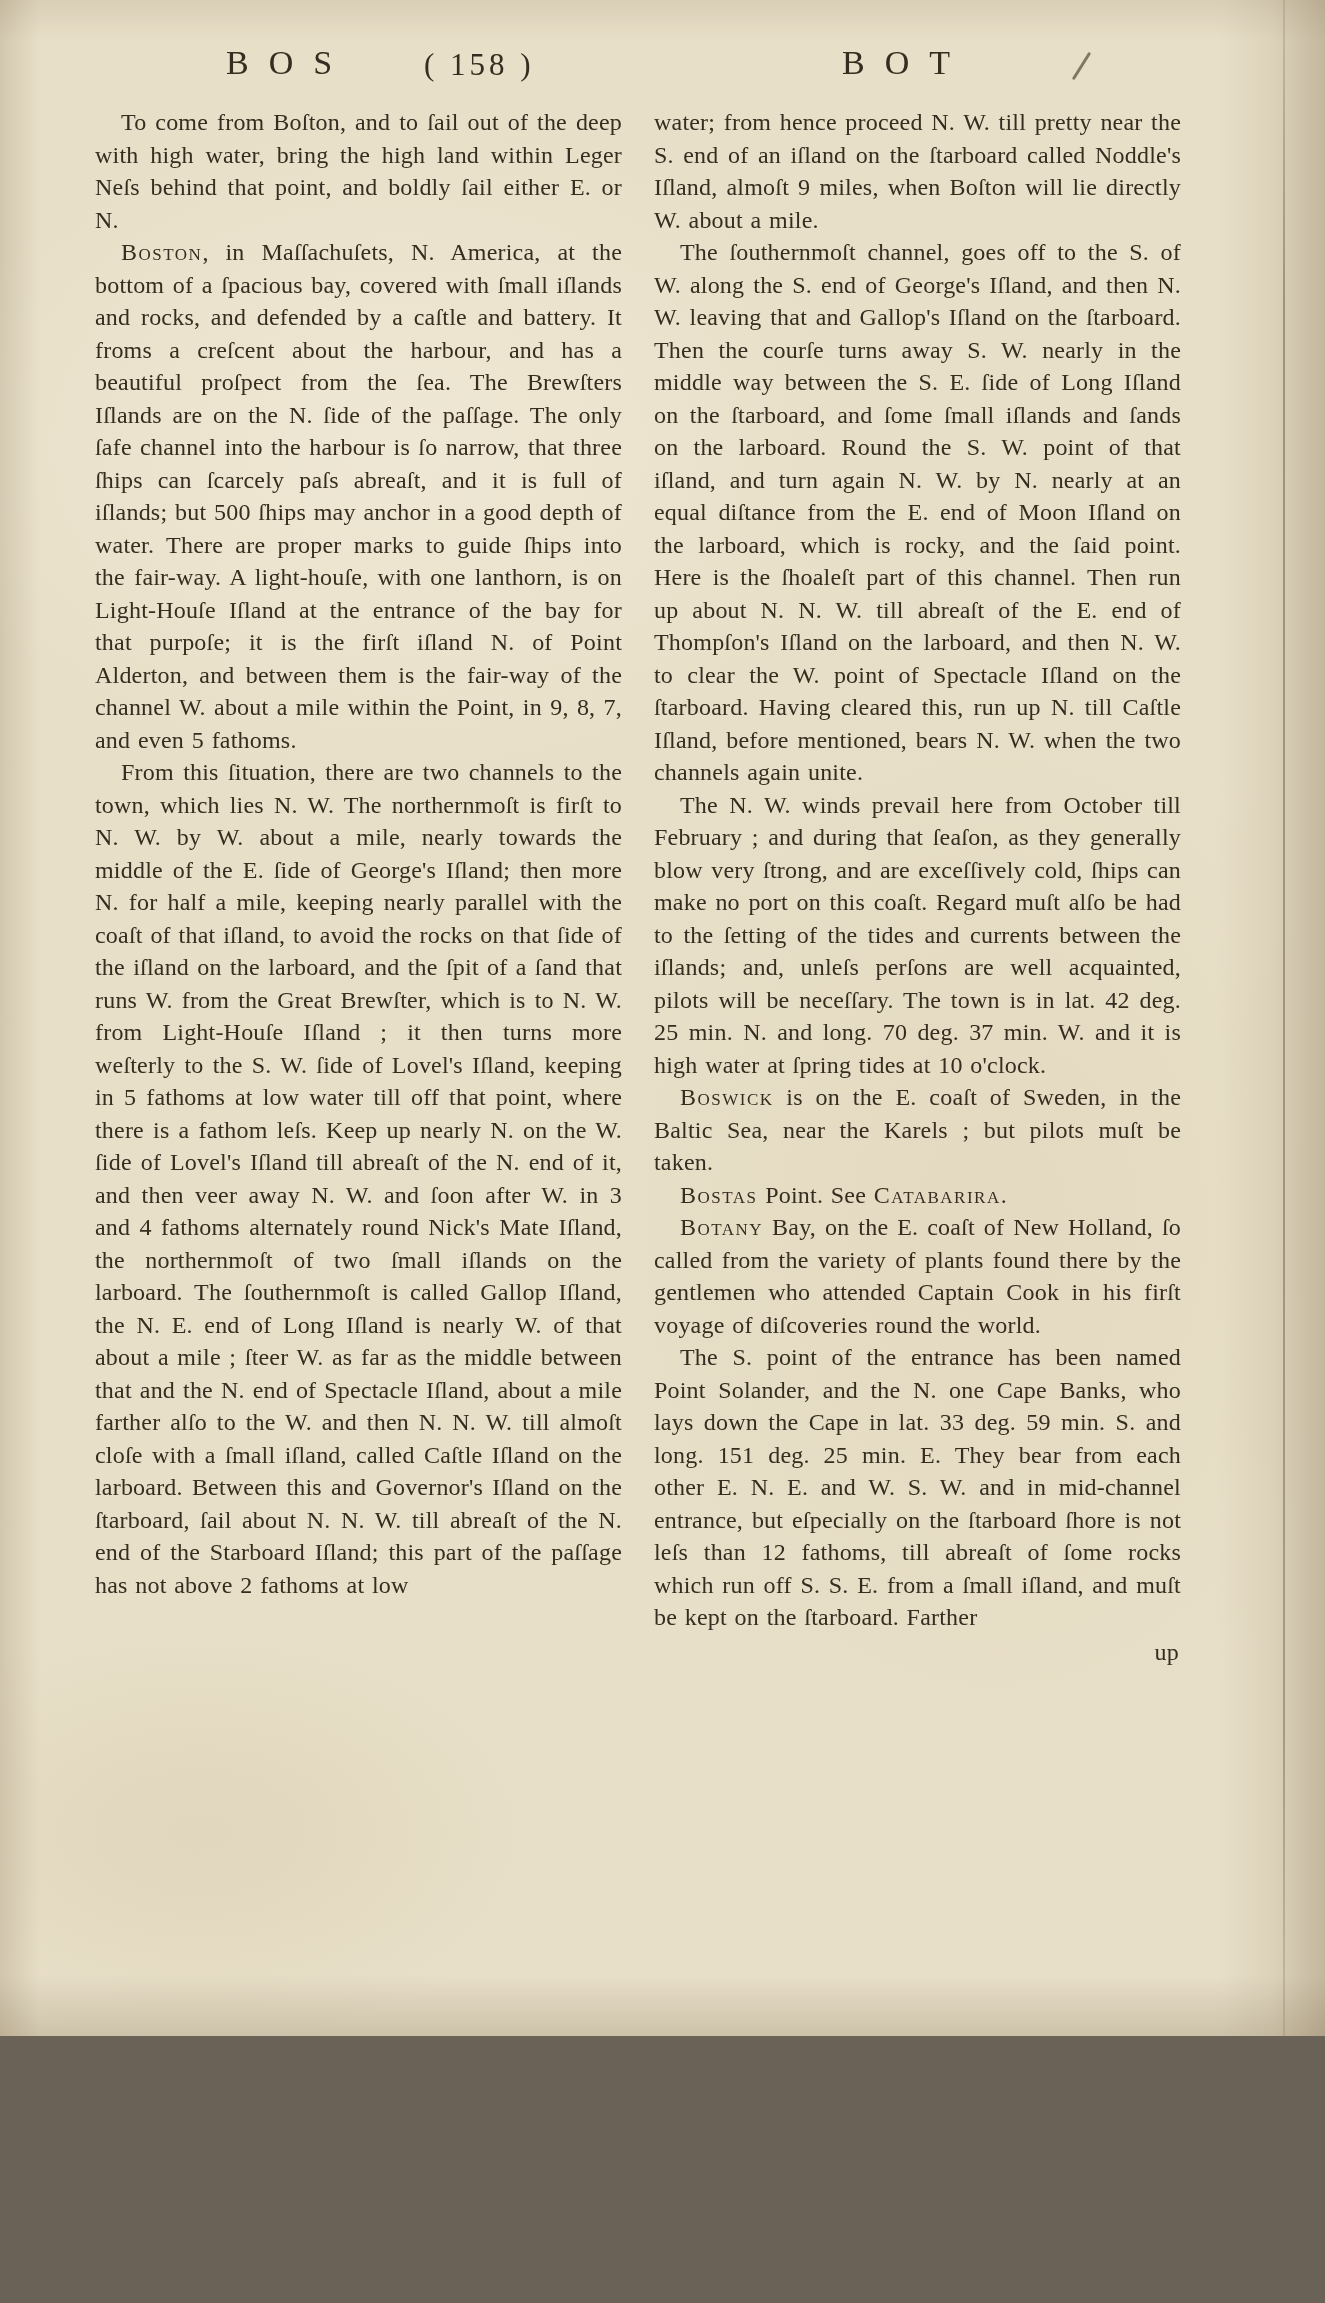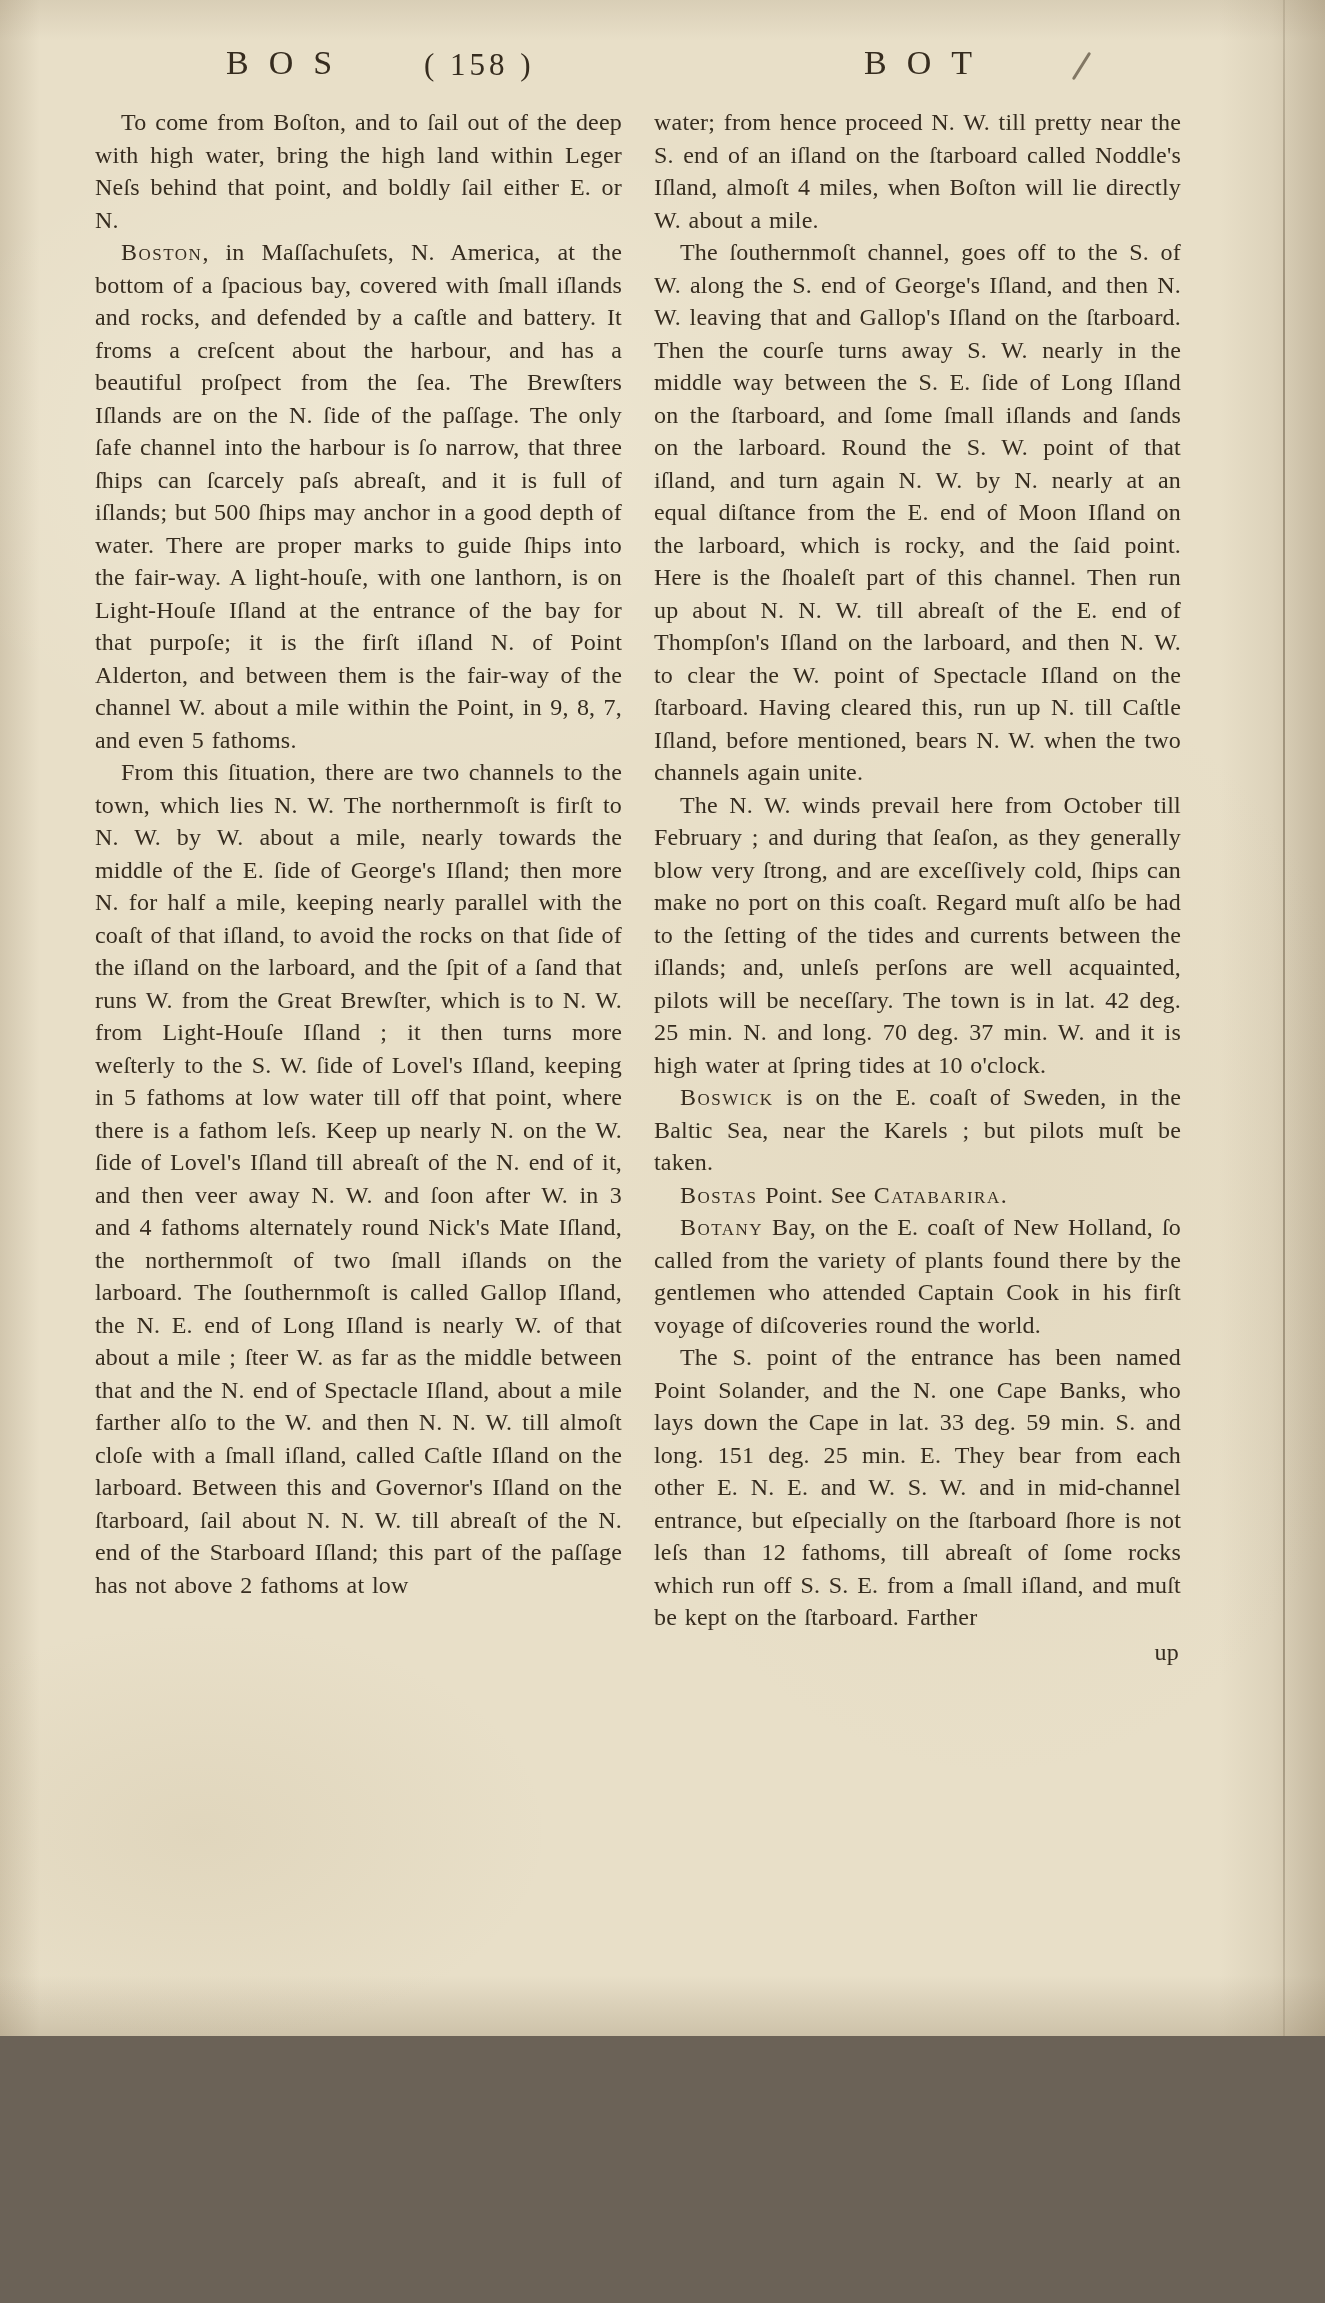--- a/index.html
+++ b/index.html
@@ -26,21 +26,21 @@
   .ink-mark {
     position:absolute; top:50px; left:1080px; width:3px; height:32px;
     background:rgba(62,50,34,0.6); transform:rotate(32deg); border-radius:2px;
   }
   .header { position:absolute; top:0; left:0; width:100%; height:100px; }
   .hdr-word {
     position:absolute; top:44px;
     font-size:34px; letter-spacing:20px; font-weight:400;
   }
   .hdr-left  { left:226px; }
-  .hdr-right { left:864px; }
+  .hdr-right { left:842px; }
   .hdr-center {
     position:absolute; top:47px; left:424px;
     font-size:31px; letter-spacing:4px;
   }
   .columns {
     position:absolute; top:106px; left:95px;
     width:1086px;
     display:flex; gap:32px;
     text-align:justify;
     font-size:24px; line-height:32.5px;
@@ -68,21 +68,21 @@
 
   <div class="columns">
 
     <div class="col">
       <p class="para"><span class="lead"></span><span>To come from Boſton, and to ſail out of the deep with high water, bring the high land within Leger Neſs behind that point, and boldly ſail either E. or N.</span></p>
       <p class="para"><span class="lead">Boston</span><span>, in Maſſachuſets, N. America, at the bottom of a ſpacious bay, covered with ſmall iſlands and rocks, and defended by a caſtle and battery.  It froms a creſcent about the harbour, and has a beautiful proſpect from the ſea.  The Brewſters Iſlands are on the N. ſide of the paſſage.  The only ſafe channel into the harbour is ſo narrow, that three ſhips can ſcarcely paſs abreaſt, and it is full of iſlands; but 500 ſhips may anchor in a good depth of water.  There are proper marks to guide ſhips into the fair-way.  A light-houſe, with one lanthorn, is on Light-Houſe Iſland at the entrance of the bay for that purpoſe; it is the firſt iſland N. of Point Alderton, and between them is the fair-way of the channel W. about a mile within the Point, in 9, 8, 7, and even 5 fathoms.</span></p>
       <p class="para"><span class="lead"></span><span>From this ſituation, there are two channels to the town, which lies N. W. The northernmoſt is firſt to N. W. by W. about a mile, nearly towards the middle of the E. ſide of George's Iſland; then more N. for half a mile, keeping nearly parallel with the coaſt of that iſland, to avoid the rocks on that ſide of the iſland on the larboard, and the ſpit of a ſand that runs W. from the Great Brewſter, which is to N. W. from Light-Houſe Iſland ; it then turns more weſterly to the S. W. ſide of Lovel's Iſland, keeping in 5 fathoms at low water till off that point, where there is a fathom leſs.  Keep up nearly N. on the W. ſide of Lovel's Iſland till abreaſt of the N. end of it, and then veer away N. W. and ſoon after W. in 3 and 4 fathoms alternately round Nick's Mate Iſland, the northernmoſt of two ſmall iſlands on the larboard.  The ſouthernmoſt is called Gallop Iſland, the N. E. end of Long Iſland is nearly W. of that about a mile ; ſteer W. as far as the middle between that and the N. end of Spectacle Iſland, about a mile farther alſo to the W. and then N. N. W. till almoſt cloſe with a ſmall iſland, called Caſtle Iſland on the larboard.  Between this and Governor's Iſland on the ſtarboard, ſail about N. N. W. till abreaſt of the N. end of the Starboard Iſland; this part of the paſſage has not above 2 fathoms at low</span></p>
     </div>
 
     <div class="col">
-      <p class="para no-indent"><span>water; from hence proceed N. W. till pretty near the S. end of an iſland on the ſtarboard called Noddle's Iſland, almoſt 4 miles, when Boſton will lie directly W. about a mile.</span></p>
+      <p class="para no-indent"><span>water; from hence proceed N. W. till pretty near the S. end of an iſland on the ſtarboard called Noddle's Iſland, almoſt 9 miles, when Boſton will lie directly W. about a mile.</span></p>
       <p class="para"><span>The ſouthernmoſt channel, goes off to the S. of W. along the S. end of George's Iſland, and then N. W. leaving that and Gallop's Iſland on the ſtarboard.  Then the courſe turns away S. W. nearly in the middle way between the S. E. ſide of Long Iſland on the ſtarboard, and ſome ſmall iſlands and ſands on the larboard.  Round the S. W. point of that iſland, and turn again N. W. by N. nearly at an equal diſtance from the E. end of Moon Iſland on the larboard, which is rocky, and the ſaid point.  Here is the ſhoaleſt part of this channel.  Then run up about N. N. W. till abreaſt of the E. end of Thompſon's Iſland on the larboard, and then N. W. to clear the W. point of Spectacle Iſland on the ſtarboard.  Having cleared this, run up N. till Caſtle Iſland, before mentioned, bears N. W. when the two channels again unite.</span></p>
       <p class="para"><span>The N. W. winds prevail here from October till February ; and during that ſeaſon, as they generally blow very ſtrong, and are exceſſively cold, ſhips can make no port on this coaſt.  Regard muſt alſo be had to the ſetting of the tides and currents between the iſlands; and, unleſs perſons are well acquainted, pilots will be neceſſary.  The town is in lat. 42 deg. 25 min. N. and long. 70 deg. 37 min. W. and it is high water at ſpring tides at 10 o'clock.</span></p>
       <p class="para"><span class="lead">Boswick</span><span> is on the E. coaſt of Sweden, in the Baltic Sea, near the Karels ; but pilots muſt be taken.</span></p>
       <p class="para"><span class="lead">Bostas</span><span> Point.  See </span><span class="lead">Catabarira</span><span>.</span></p>
       <p class="para"><span class="lead">Botany</span><span> Bay, on the E. coaſt of New Holland, ſo called from the variety of plants found there by the gentlemen who attended Captain Cook in his firſt voyage of diſcoveries round the world.</span></p>
       <p class="para"><span>The S. point of the entrance has been named Point Solander, and the N. one Cape Banks, who lays down the Cape in lat. 33 deg. 59 min. S. and long. 151 deg. 25 min. E.  They bear from each other E. N. E. and W. S. W. and in mid-channel entrance, but eſpecially on the ſtarboard ſhore is not leſs than 12 fathoms, till abreaſt of ſome rocks which run off S. S. E. from a ſmall iſland, and muſt be kept on the ſtarboard.  Farther</span></p>
       <div class="catchword">up</div>
     </div>
 
   </div>

